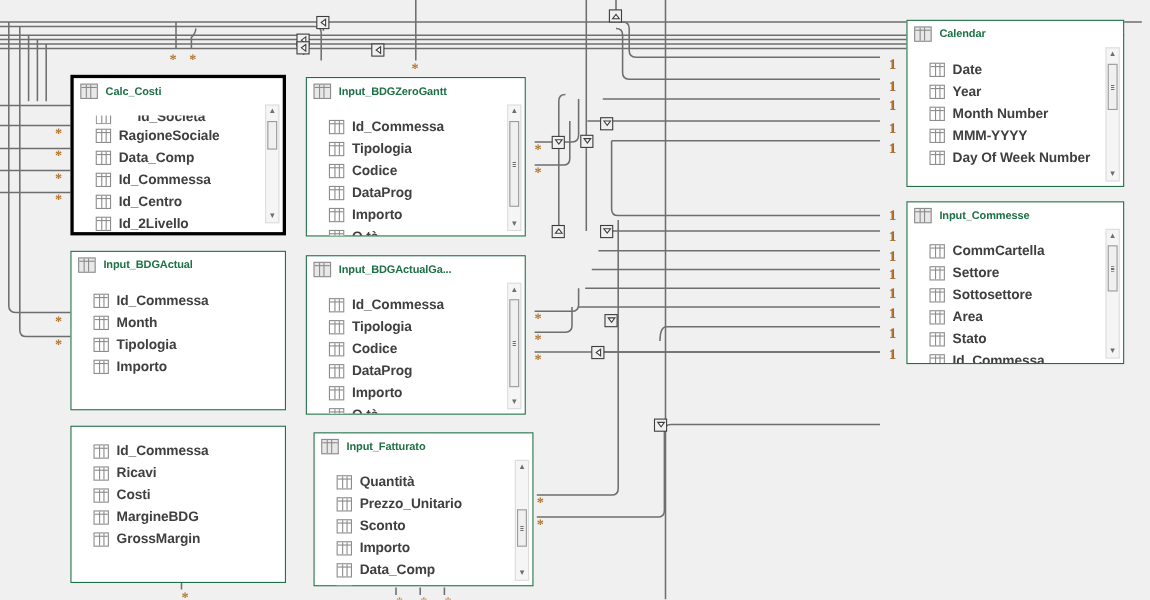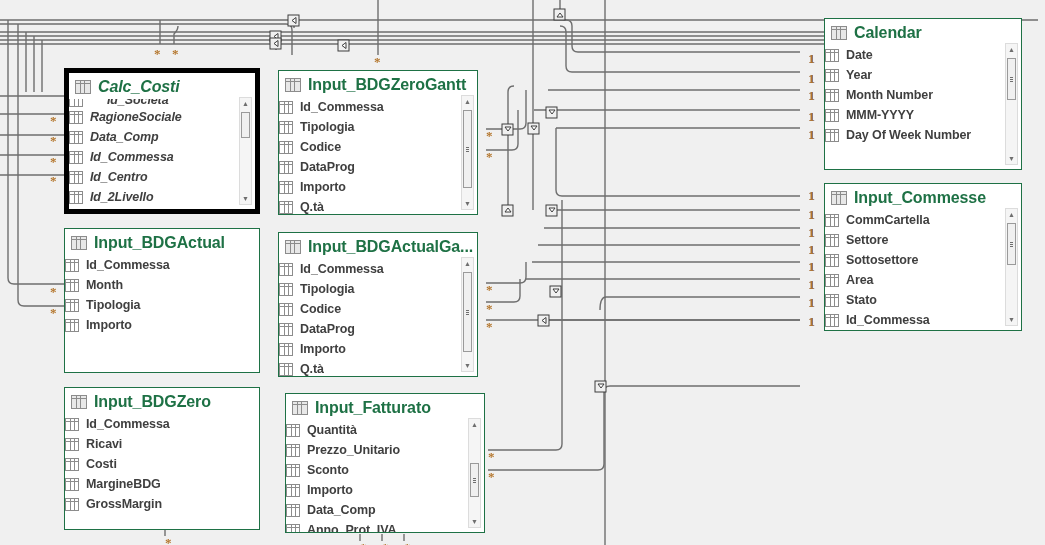--- a/index.html
+++ b/index.html
@@ -14,38 +14,39 @@
   svg.wires{position:absolute;left:0;top:0;width:1045px;height:545px;pointer-events:none;}
 
   .tbl{
     position:absolute;
     background:#ffffff;
     box-sizing:border-box;
     overflow:hidden;
   }
   .tbl.normal{border:1px solid #1e7145;}
   .tbl.selected{
-    border:5px solid #000000;
+    border:3px solid #000000;
     background:#ffffff;
-    font-style:italic;
   }
   .tbl-head{
     display:flex;align-items:center;
     padding:5px 6px 3px 6px;
     gap:7px;
   }
   .tbl-title{
     color:#1e7145;
     font-weight:bold;
-    font-size:16px;
+    font-size:10px;
     white-space:nowrap;
     letter-spacing:-0.1px;
   }
   .fields{
+    padding-left:20px;
     position:relative;
+    margin-top:12px;
   }
   .field{
     display:flex;align-items:center;gap:7px;
     height:20px;
   }
   .field-label{
     color:#3f3f3f;
     font-size:12.5px;
     font-weight:bold;
     white-space:nowrap;
@@ -429,24 +430,20 @@
         </div>
         <div class="sb" style="top: 24px; height: 115px;">
           <div class="arr up">▲</div>
           <div class="thumb" style="top: 14px; height: 80px;">
             <i></i>
           </div>
           <div class="arr dn">▼</div>
         </div>
       </div>
       <div class="tbl normal" style="left: 64px; top: 387px; width: 196px; height: 143px;">
-        <div class="tbl-head">
-          <span class="gi gi-head"></span>
-          <span class="tbl-title">Input_BDGZero</span>
-        </div>
         <div class="fields">
           <div class="field">
             <span class="gi gi-field"></span>
             <span class="field-label">Id_Commessa</span>
           </div>
           <div class="field">
             <span class="gi gi-field"></span>
             <span class="field-label">Ricavi</span>
           </div>
           <div class="field">

